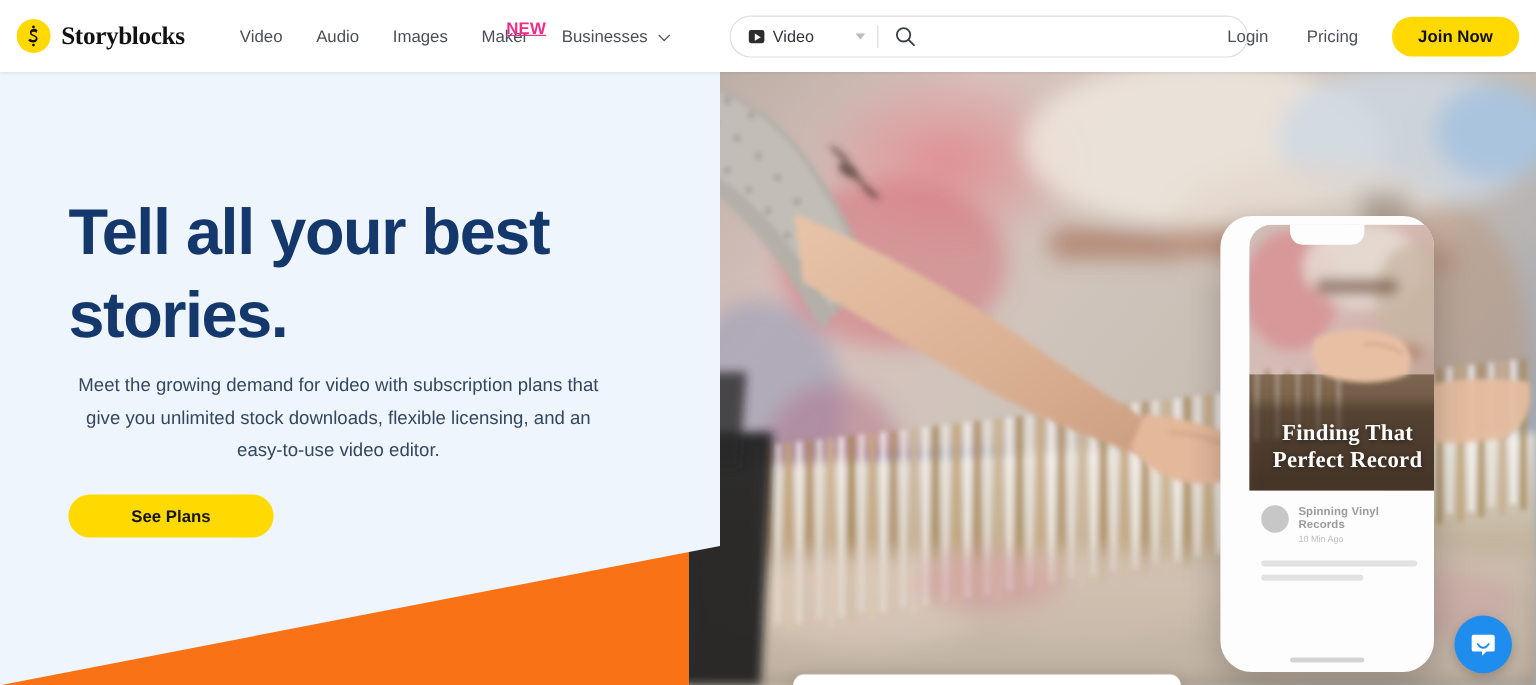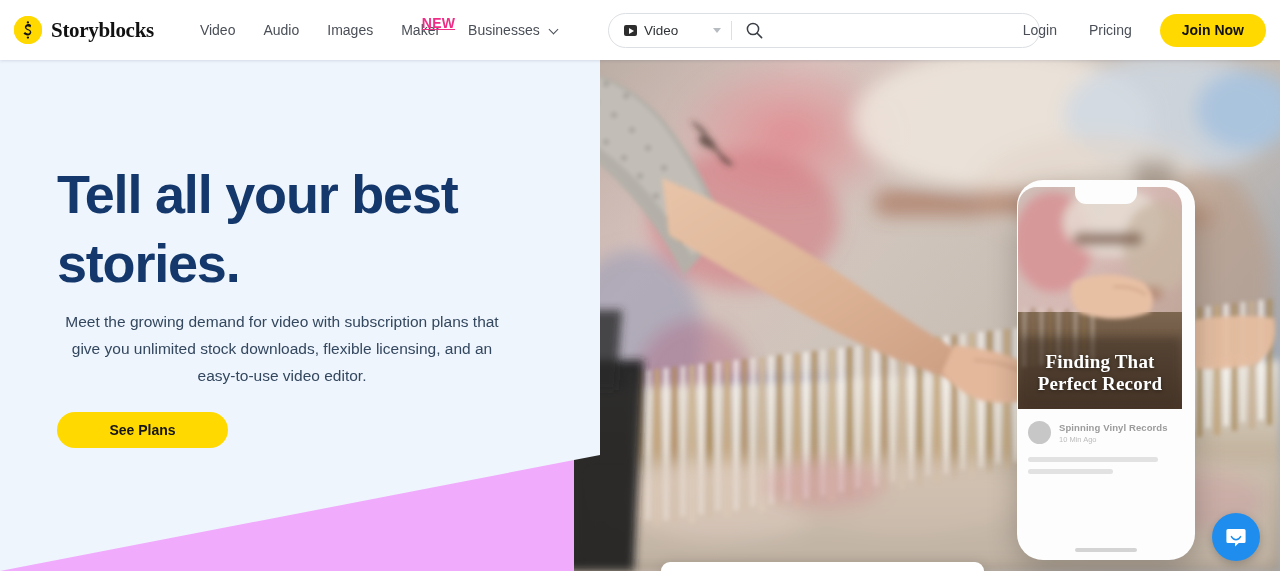--- a/index.html
+++ b/index.html
@@ -2,21 +2,21 @@
 <html><head>
 <meta charset="utf-8">
 <style>
   * { margin:0; padding:0; box-sizing:border-box; }
   html,body { width:1280px; height:571px; overflow:hidden; }
   body {
     font-family:"Liberation Sans", sans-serif;
     background:#ffffff;
     -webkit-font-smoothing:antialiased;
   }
-  .page { position:relative; width:1280px; height:571px; overflow:hidden; background:#f0abfc; }
+  .page { position:relative; width:1280px; height:571px; overflow:hidden; background:#f97316; }
 
   
   .header {
     position:absolute; top:0; left:0; width:1280px; height:60px;
     background:#fff; z-index:60;
     display:flex; align-items:center;
     box-shadow:0 1px 3px rgba(30,50,90,0.13);
   }
   .brand { display:flex; align-items:center; margin-left:14px; cursor:pointer; }
   .logo-mark {
@@ -123,40 +123,40 @@
     position:absolute; left:574px; top:0; width:706px; height:511px;
     overflow:hidden; background:#8d8278;
   }
   .photo svg { display:block; width:706px; height:511px; }
 
   
   .phone {
     position:absolute; left:1017px; top:120px; width:178px; height:380px;
     background:#fdfdfd; border-radius:26px;
     box-shadow:0 10px 30px rgba(0,0,0,0.22);
-    padding:7px 7px 0 1px; overflow:hidden;
+    padding:7px 7px 0 24px; overflow:hidden;
   }
   .phone-notch {
     position:absolute; left:50%; transform:translateX(-50%); top:7px;
     width:62px; height:17px; background:#fdfdfd;
     border-bottom-left-radius:11px; border-bottom-right-radius:11px; z-index:4;
   }
   .phone-screen {
     position:relative; width:164px; height:222px; overflow:hidden; border-radius:19px 19px 0 0;
   }
   .phone-screen svg { display:block; width:164px; height:222px; }
   .phone-title {
     position:absolute; left:0; right:0; bottom:14px;
     text-align:center; color:#fff;
     font-family:"Liberation Serif", serif; font-weight:700;
     font-size:19px; line-height:22px; letter-spacing:0.2px;
     text-shadow:0 1px 4px rgba(0,0,0,0.45);
     z-index:3;
   }
-  .phone-meta { padding:12px 10px 0 10px; display:flex; align-items:center; }
+  .phone-meta { padding:12px 10px 0 10px; display:flex; }
   .pm-avatar { width:23px; height:23px; border-radius:50%; background:#c7c7c7; flex:none; }
   .pm-text { margin-left:8px; }
   .pm-title { font-size:9.5px; color:#9b9b9b; font-weight:700; letter-spacing:0.1px; }
   .pm-time { font-size:7.5px; color:#bdbdbd; margin-top:2px; }
   .pm-line { height:5px; border-radius:3px; background:#e2e2e2; margin:0 10px; }
   .pm-line.l1 { margin-top:13px; width:130px; }
   .pm-line.l2 { margin-top:7px; width:85px; }
   .phone-home {
     position:absolute; bottom:8px; left:50%; transform:translateX(-50%);
     width:62px; height:4px; border-radius:3px; background:#d4d4d4;

